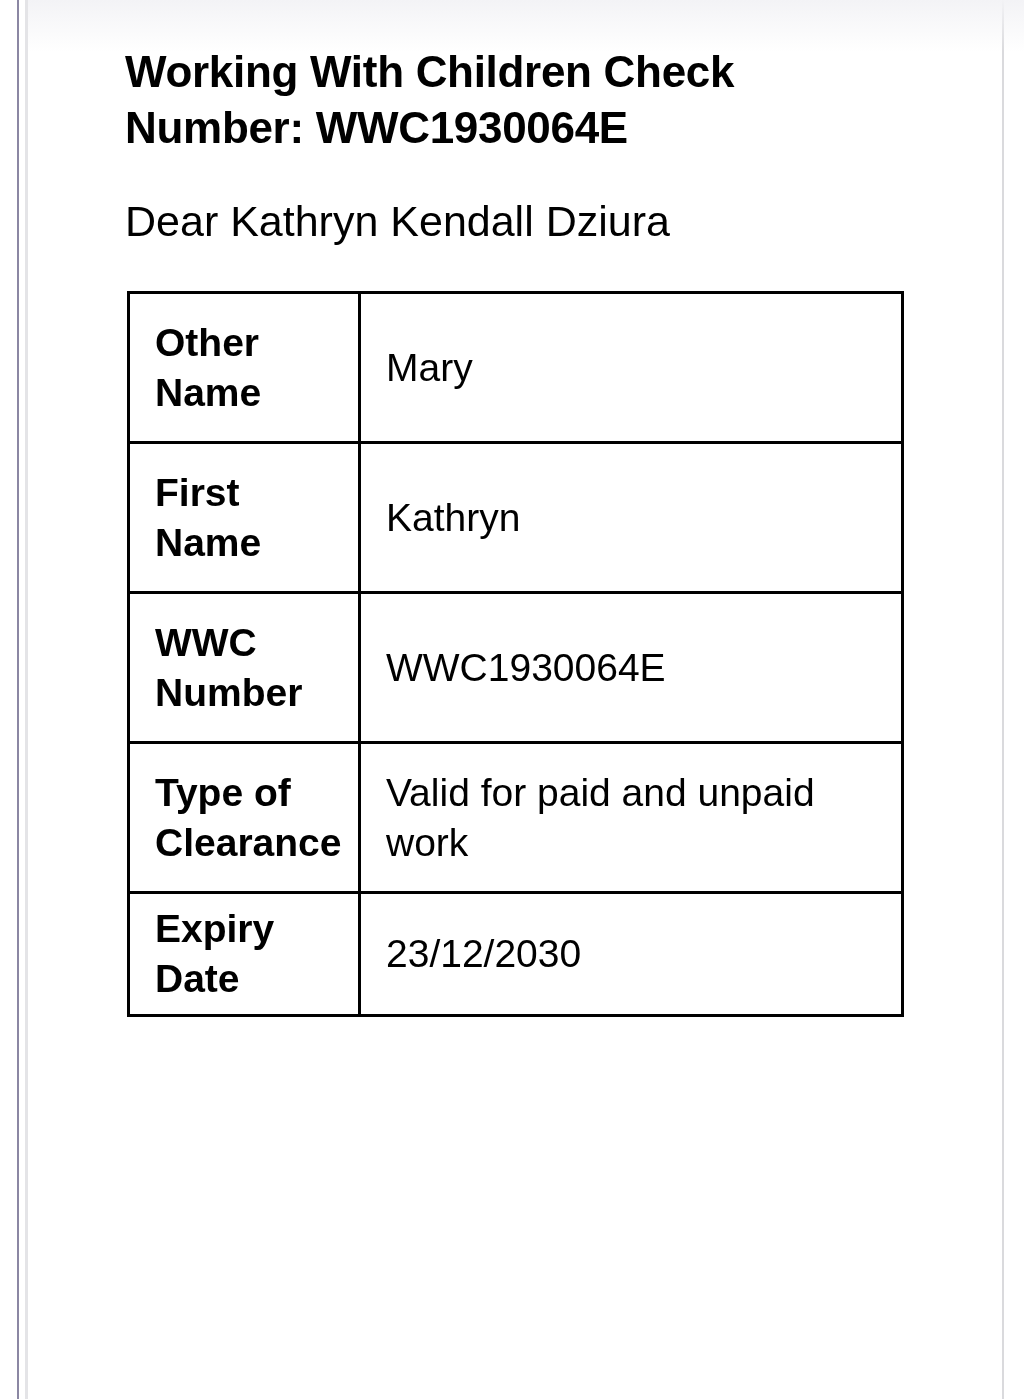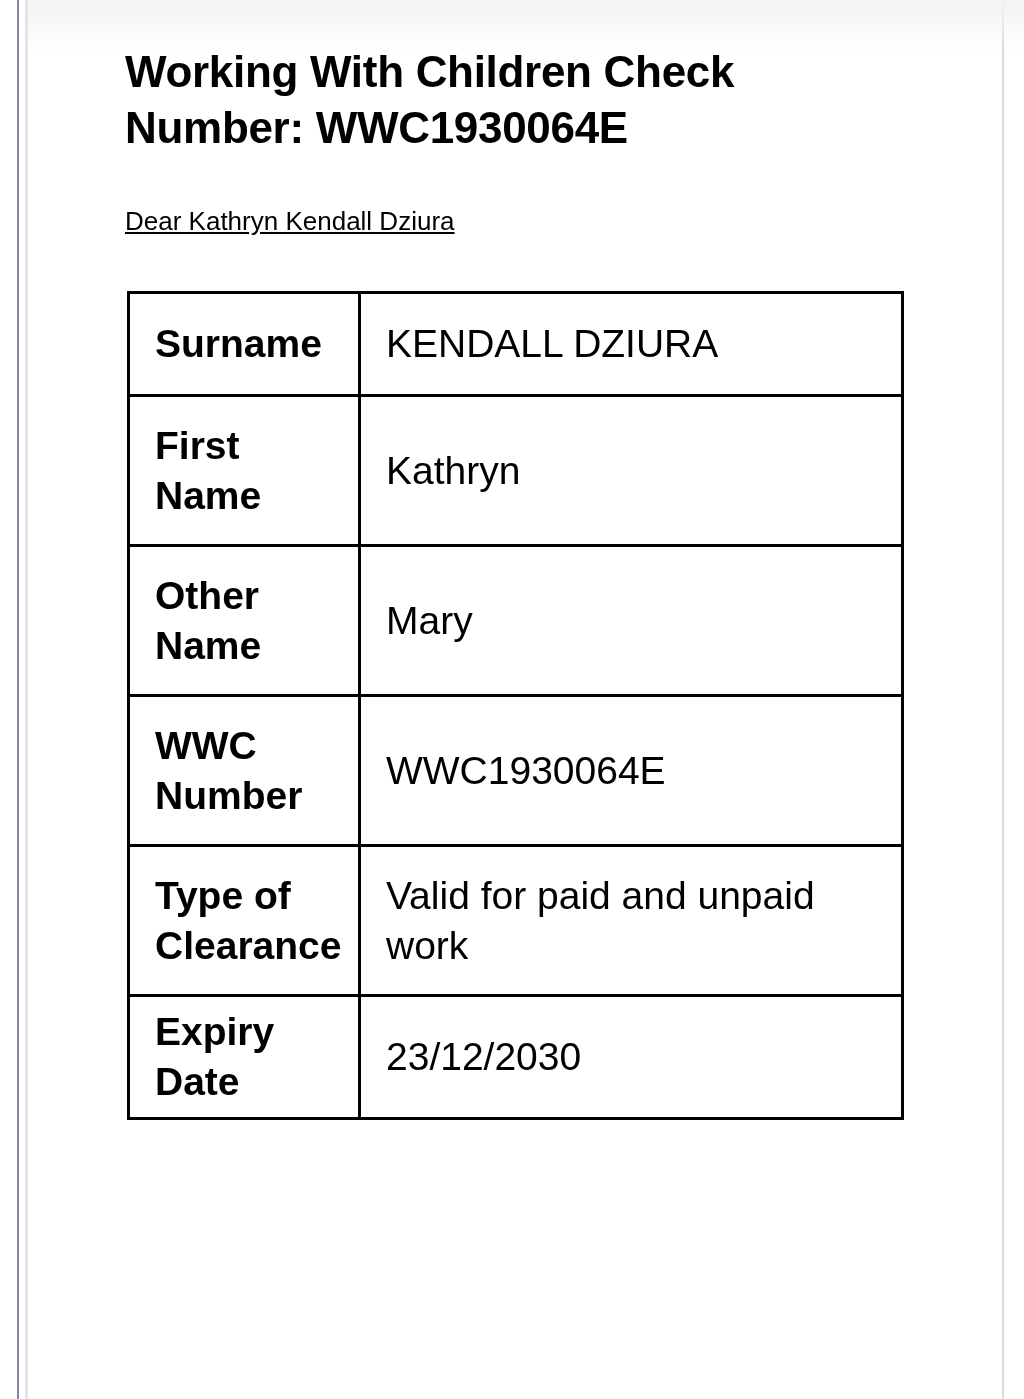--- a/index.html
+++ b/index.html
@@ -49,25 +49,24 @@
   }
   .subject {
     font-size: 44px;
     line-height: 56px;
     font-weight: bold;
     letter-spacing: -0.3px;
     margin: 12px 0 0 0;
     white-space: pre-line;
   }
   p {
-    font-size: 26px;
+    font-size: 43px;
     line-height: 55px;
     margin: 0;
     white-space: pre-line;
-    text-decoration: underline;
   }
   .greeting      { margin-top: 38px; }
   .clearance     { margin-top: 41px; }
   .details-intro { margin-top: 41px; }
 
   table.details {
     border-collapse: collapse;
     margin-top: 42px;
     margin-left: 2px;
     table-layout: fixed;
@@ -106,33 +105,29 @@
   <p class="greeting">Dear Kathryn Kendall Dziura</p>
 
 
 
   <table class="details">
     <colgroup>
       <col class="c-label">
       <col class="c-value">
     </colgroup>
     <tbody>
-      <tr class="r-first">
-        <th>Surname</th>
-        <td>KENDALL DZIURA</td>
+      <tr>
+        <th>Other
+Name</th>
+        <td>Mary</td>
       </tr>
       <tr>
         <th>First
 Name</th>
         <td>Kathryn</td>
-      </tr>
-      <tr>
-        <th>Other
-Name</th>
-        <td>Mary</td>
       </tr>
       <tr>
         <th>WWC
 Number</th>
         <td>WWC1930064E</td>
       </tr>
       <tr>
         <th>Type of
 Clearance</th>
         <td>Valid for paid and unpaid

